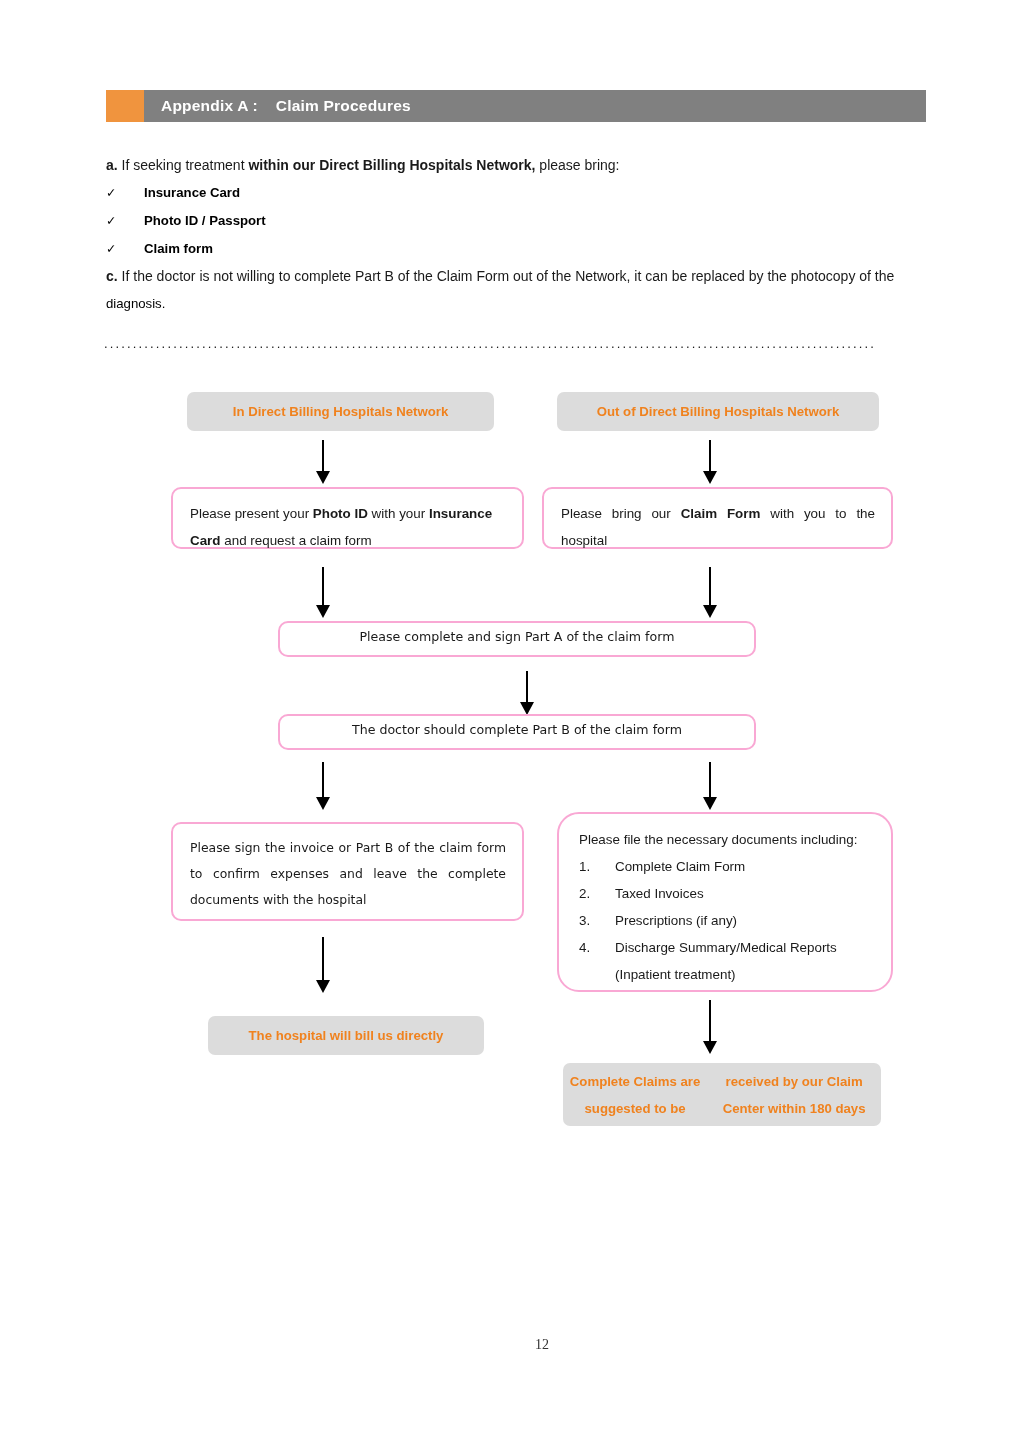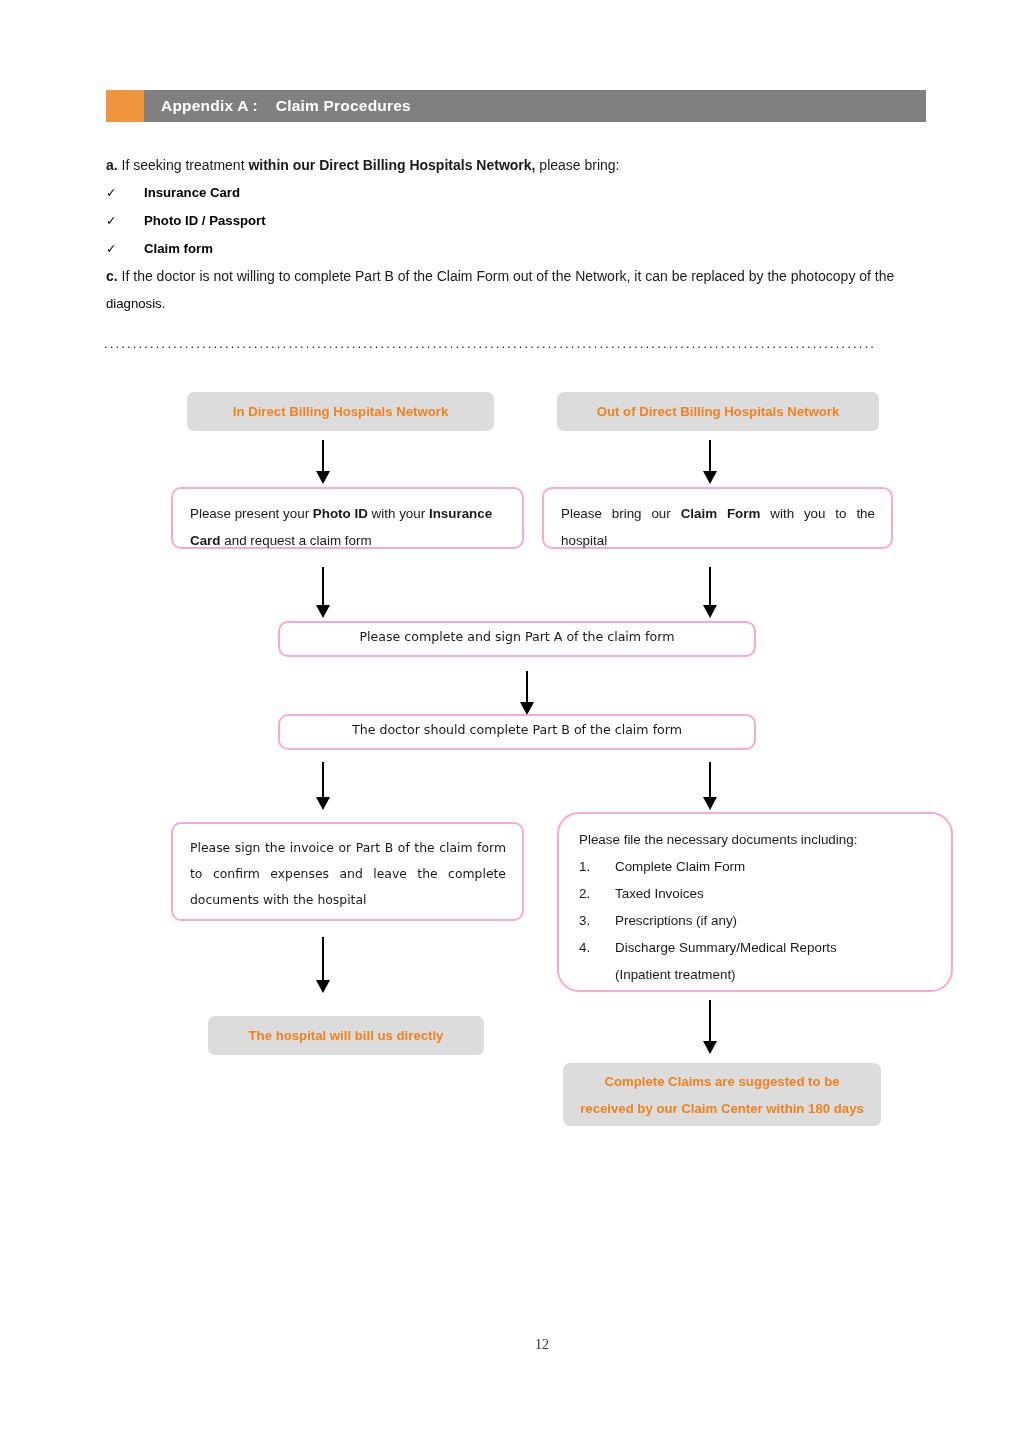--- a/index.html
+++ b/index.html
@@ -105,21 +105,21 @@
     border-radius: 7px;
     display: flex;
     align-items: center;
     justify-content: center;
     color: #F0821E;
     font-weight: bold;
     font-size: 13.2px;
     text-align: center;
   }
   .node-gray.two-line {
-    flex-direction: column;
+    flex-direction: row;
     line-height: 27px;
   }
   .node-white {
     background: #ffffff;
     border: 2px solid #f9a8d4;
     border-radius: 10px;
     font-size: 13.4px;
     color: #1a1a1a;
     line-height: 27px;
   }
@@ -289,21 +289,21 @@
     <div class="shaft" style="height:35px;"></div>
     <div class="head" style="top:35px;"></div>
   </div>
 
   <div class="node node-white justify" style="left:171px; top:822px; width:353px; height:99px;">
     <div class="pad" style="font-family:'DejaVu Sans', sans-serif; font-size:12.4px; line-height:26px;">
       <span>Please sign the invoice or Part B of the claim form to confirm expenses and leave the complete documents with the hospital</span>
     </div>
   </div>
 
-  <div class="node node-white" style="left:557px; top:812px; width:396px; height:180px; border-radius:22px;">
+  <div class="node node-white" style="left:557px; top:812px; width:336px; height:180px; border-radius:22px;">
     <div class="pad" style="padding:12px 18px 12px 20px;">
       <div>Please file the necessary documents including:</div>
       <ul class="doc-list">
         <li>
           <span class="num">1.</span>
           <span>Complete Claim Form</span>
         </li>
         <li>
           <span class="num">2.</span>
           <span>Taxed Invoices</span>

